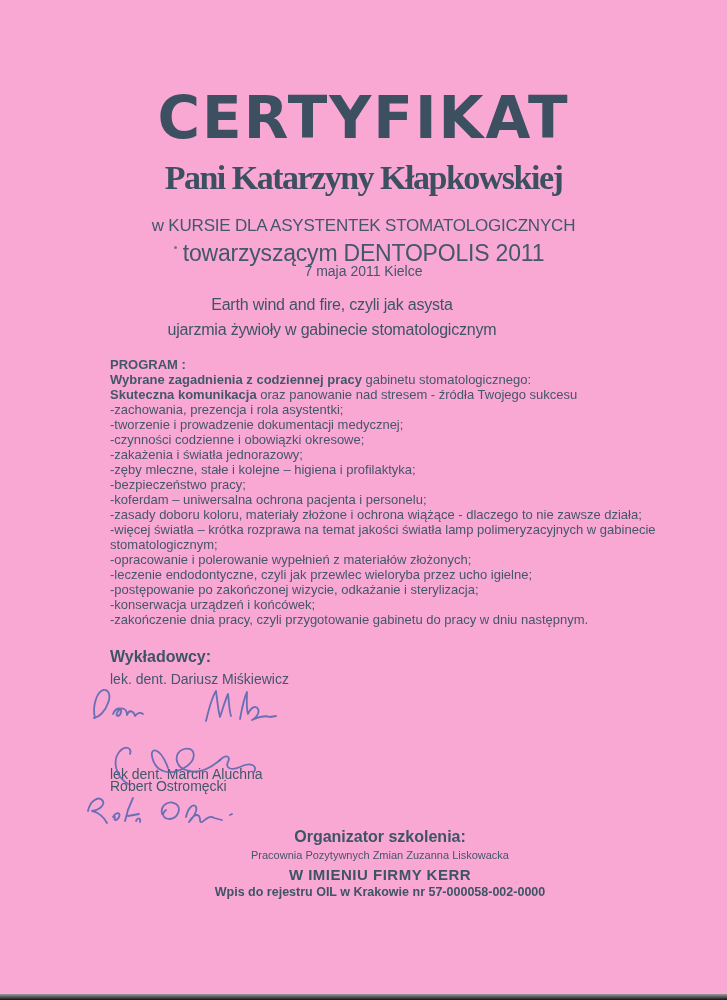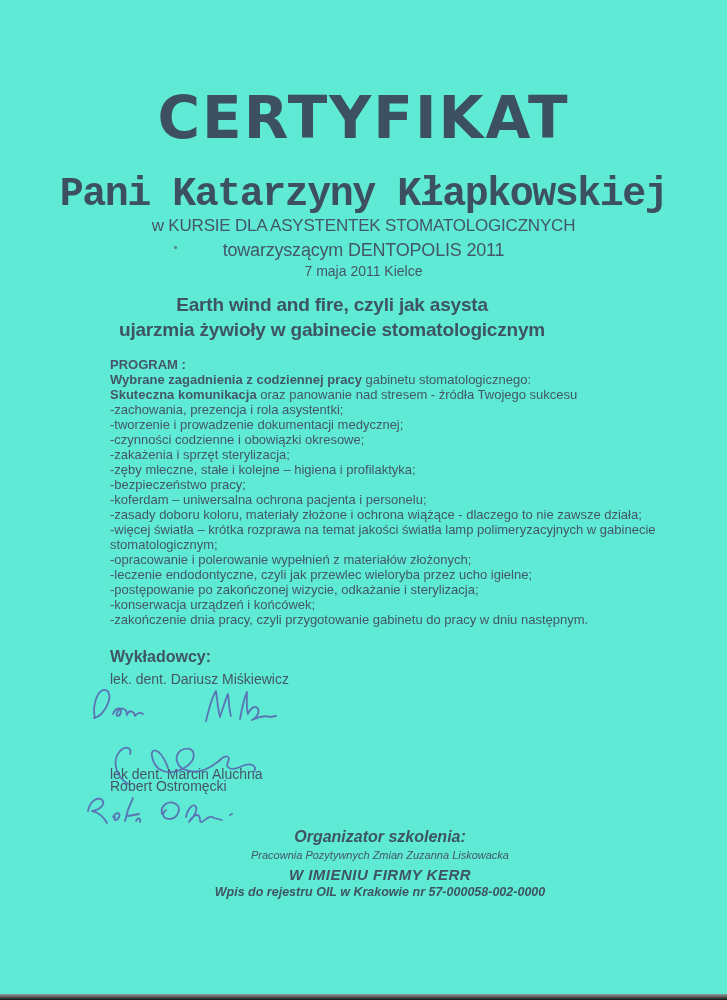--- a/index.html
+++ b/index.html
@@ -1,54 +1,54 @@
 <!DOCTYPE html>
 <html lang="pl"><head>
 <meta charset="utf-8">
 <style>
   * { margin:0; padding:0; box-sizing:border-box; }
   html,body { background:#ffffff; }
   .page {
     position:relative;
     width:727px; height:1000px;
     margin:0 auto;
-    background:#5eead4;
+    background:#f9a8d4;
     overflow:hidden;
     font-family:"Liberation Sans", sans-serif;
     color:#44566a;
   }
   .abs { position:absolute; }
   .center-line { left:0; right:0; text-align:center; }
 
   .cert-title {
     top:84px;
     font-family:"DejaVu Sans", sans-serif;
     font-weight:bold;
     font-size:58px;
     letter-spacing:2px;
     color:#3d5062;
   }
   .cert-subtitle { top:153px; font-size:17px; color:#44566a; }
   .cert-recipient {
-    top:172px;
-    font-family:Liberation Mono, monospace;
+    top:159px;
+    font-family:Liberation Serif, serif;
     font-weight:bold;
-    font-size:40px;
+    font-size:34px;
     letter-spacing:-1.5px;
     color:#3d5062;
   }
   .cert-course1 { top:216px; font-size:17px; letter-spacing:-0.2px; }
-  .cert-course2 { top:240px; font-size:18px; letter-spacing:-0.2px; }
+  .cert-course2 { top:240px; font-size:23px; letter-spacing:-0.2px; }
   .cert-date    { top:263px; font-size:14px; }
 
   .course-title {
     top:292px; left:2px; width:660px;
     text-align:center;
-    font-weight:bold;
-    font-size:19px;
+    font-weight:normal;
+    font-size:16px;
     line-height:25px;
     letter-spacing:-0.2px;
     color:#3e5465;
   }
 
   .program {
     top:357px; left:110px; width:548px;
     font-size:13px; line-height:15px;
     color:#44566a;
   }
@@ -60,21 +60,21 @@
   .lect-name-1 { top:671px; }
   .lect-name-2 { top:731px;margin-top:35px; }
   .lect-name-3 { top:778px; }
 
   .sig { position:absolute; }
   .sig path { fill:none; stroke:#5a68b1; stroke-width:1.8; stroke-linecap:round; stroke-linejoin:round; opacity:0.9; }
   .sig-1 { top:686px; left:90px; }
   .sig-2 { top:738px; left:110px; }
   .sig-3 { top:792px; left:84px; }
 
-  .footer { top:827px; left:110px; width:540px; text-align:center;font-style:italic; }
+  .footer { top:827px; left:110px; width:540px; text-align:center; }
   .footer .f-heading { font-weight:bold; font-size:16px; line-height:19px; color:#3e5465; }
   .footer .f-name    { font-size:11px; line-height:19px; }
   .footer .f-behalf  { font-weight:bold; font-size:15px; line-height:19px; letter-spacing:0.5px; color:#3e5465;text-align:center; }
   .footer .f-registry{ font-weight:bold; font-size:12.5px; line-height:17px; color:#3e5465; }
 
   .speck {
     top:246px; left:174px;
     width:3px; height:3px;
     background:#4a4a4a; border-radius:50%; opacity:0.65;
   }
@@ -101,21 +101,21 @@
     <div>ujarzmia żywioły w gabinecie stomatologicznym</div>
   </div>
 
   <div class="abs program">
     <div class="pheading">PROGRAM :</div>
     <div><b>Wybrane zagadnienia z codziennej pracy</b><span> gabinetu stomatologicznego:</span></div>
     <div><b>Skuteczna komunikacja</b><span> oraz panowanie nad stresem - źródła Twojego sukcesu</span></div>
     <div>-zachowania, prezencja i rola asystentki;</div>
     <div>-tworzenie i prowadzenie dokumentacji medycznej;</div>
     <div>-czynności codzienne i obowiązki okresowe;</div>
-    <div>-zakażenia i sprzęt sterylizacja;</div>
+    <div>-zakażenia i światła jednorazowy;</div>
     <div>-zęby mleczne, stałe i kolejne – higiena i profilaktyka;</div>
     <div>-bezpieczeństwo pracy;</div>
     <div>-koferdam – uniwersalna ochrona pacjenta i personelu;</div>
     <div>-zasady doboru koloru, materiały złożone i ochrona wiążące - dlaczego to nie zawsze działa;</div>
     <div>-więcej światła – krótka rozprawa na temat jakości światła lamp polimeryzacyjnych w gabinecie stomatologicznym;</div>
     <div>-opracowanie i polerowanie wypełnień z materiałów złożonych;</div>
     <div>-leczenie endodontyczne, czyli jak przewlec wieloryba przez ucho igielne;</div>
     <div>-postępowanie po zakończonej wizycie, odkażanie i sterylizacja;</div>
     <div>-konserwacja urządzeń i końcówek;</div>
     <div>-zakończenie dnia pracy, czyli przygotowanie gabinetu do pracy w dniu następnym.</div>

